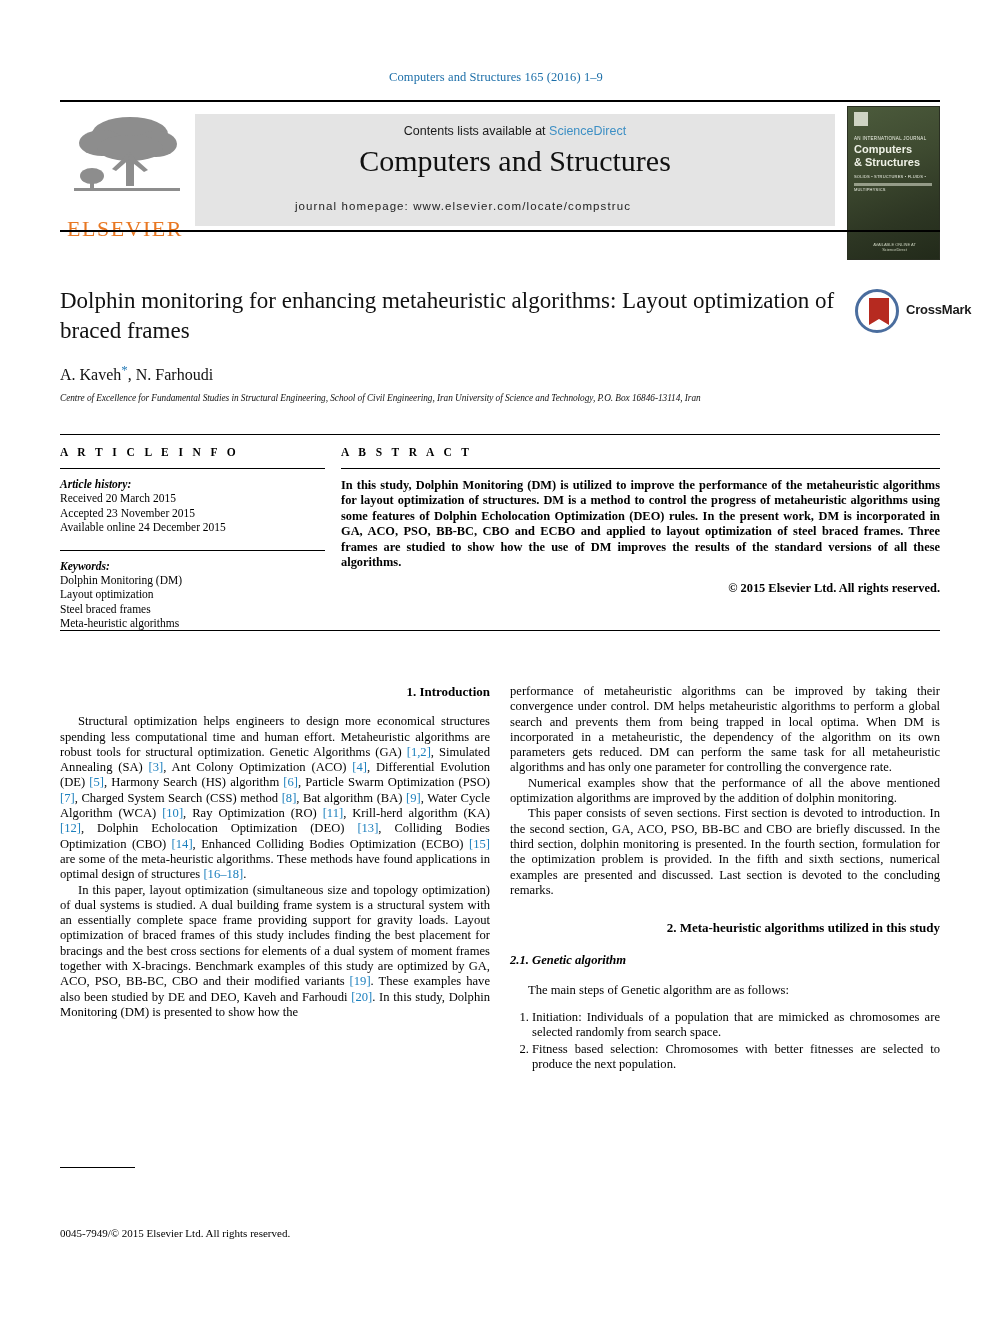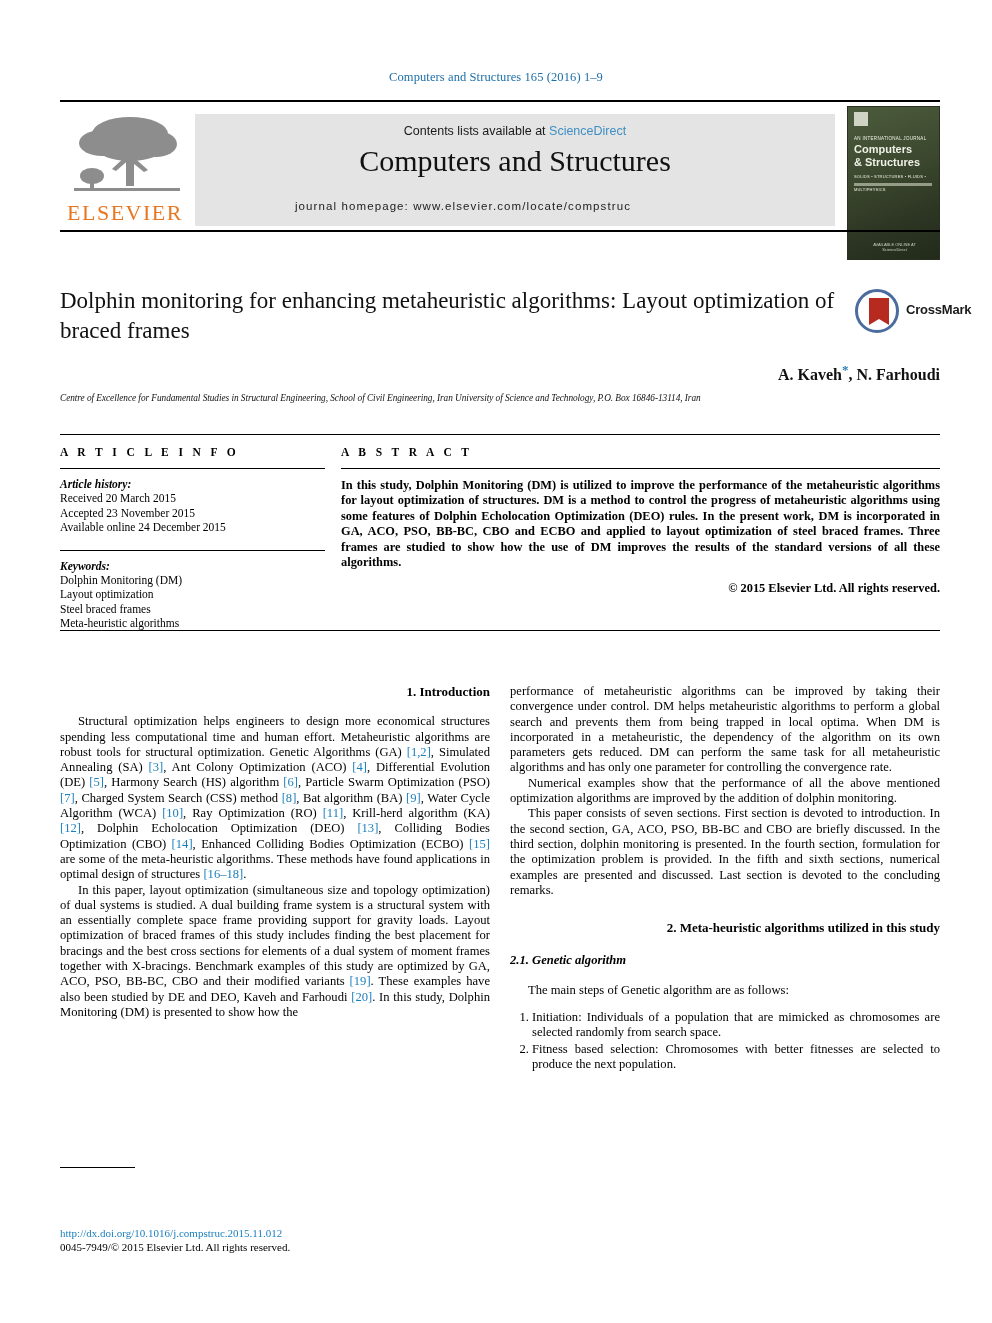--- a/index.html
+++ b/index.html
@@ -56,21 +56,21 @@
     width: 130px;
     height: 115px;
   }
   .tree-wrap {
     position: absolute;
     left: 8px; top: 0;
     width: 118px; height: 88px;
   }
   .elsevier-word {
     position: absolute;
-    left: 0; top: 88px;
+    left: 0; top: 104px;
     width: 130px;
     text-align: center;
     font-family: "Liberation Serif", serif;
     font-size: 22px;
     letter-spacing: 1.5px;
     color: #e87722;
   }
   .grayband {
     position: absolute;
     left: 135px;
@@ -176,23 +176,22 @@
     width: 790px;
     font-family: "Liberation Serif", serif;
     font-size: 23px;
     line-height: 30px;
     color: #111;
   }
   .authors {
     margin-top: 16px;
     font-family: "Liberation Serif", serif;
     font-size: 16px;
-    font-weight: 700;
+    font-weight: 400;
     color: #111;
-    text-align: right;
   }
   .authors .star { color: #2b7eb8; font-size: 13px; vertical-align: super; }
   .affil {
     margin-top: 9px;
     font-family: "Liberation Serif", serif;
     font-size: 9.3px;
     font-style: italic;
     color: #111;
     letter-spacing: -0.05px;
   }
@@ -484,17 +483,16 @@
 
     <ol class="steps">
       <li>Initiation: Individuals of a population that are mimicked as chromosomes are selected randomly from search space.</li>
       <li>Fitness based selection: Chromosomes with better fitnesses are selected to produce the next population.</li>
     </ol>
   </div>
 
   <div class="fn-rule"></div>
 
   <div class="imprint">
-    <div class="doi">http://dx.doi.org/10.1016/j.compstruc.2015.11.012</div>
     <div>0045-7949/© 2015 Elsevier Ltd. All rights reserved.</div>
   </div>
 
 </div>
 
 </body></html>

